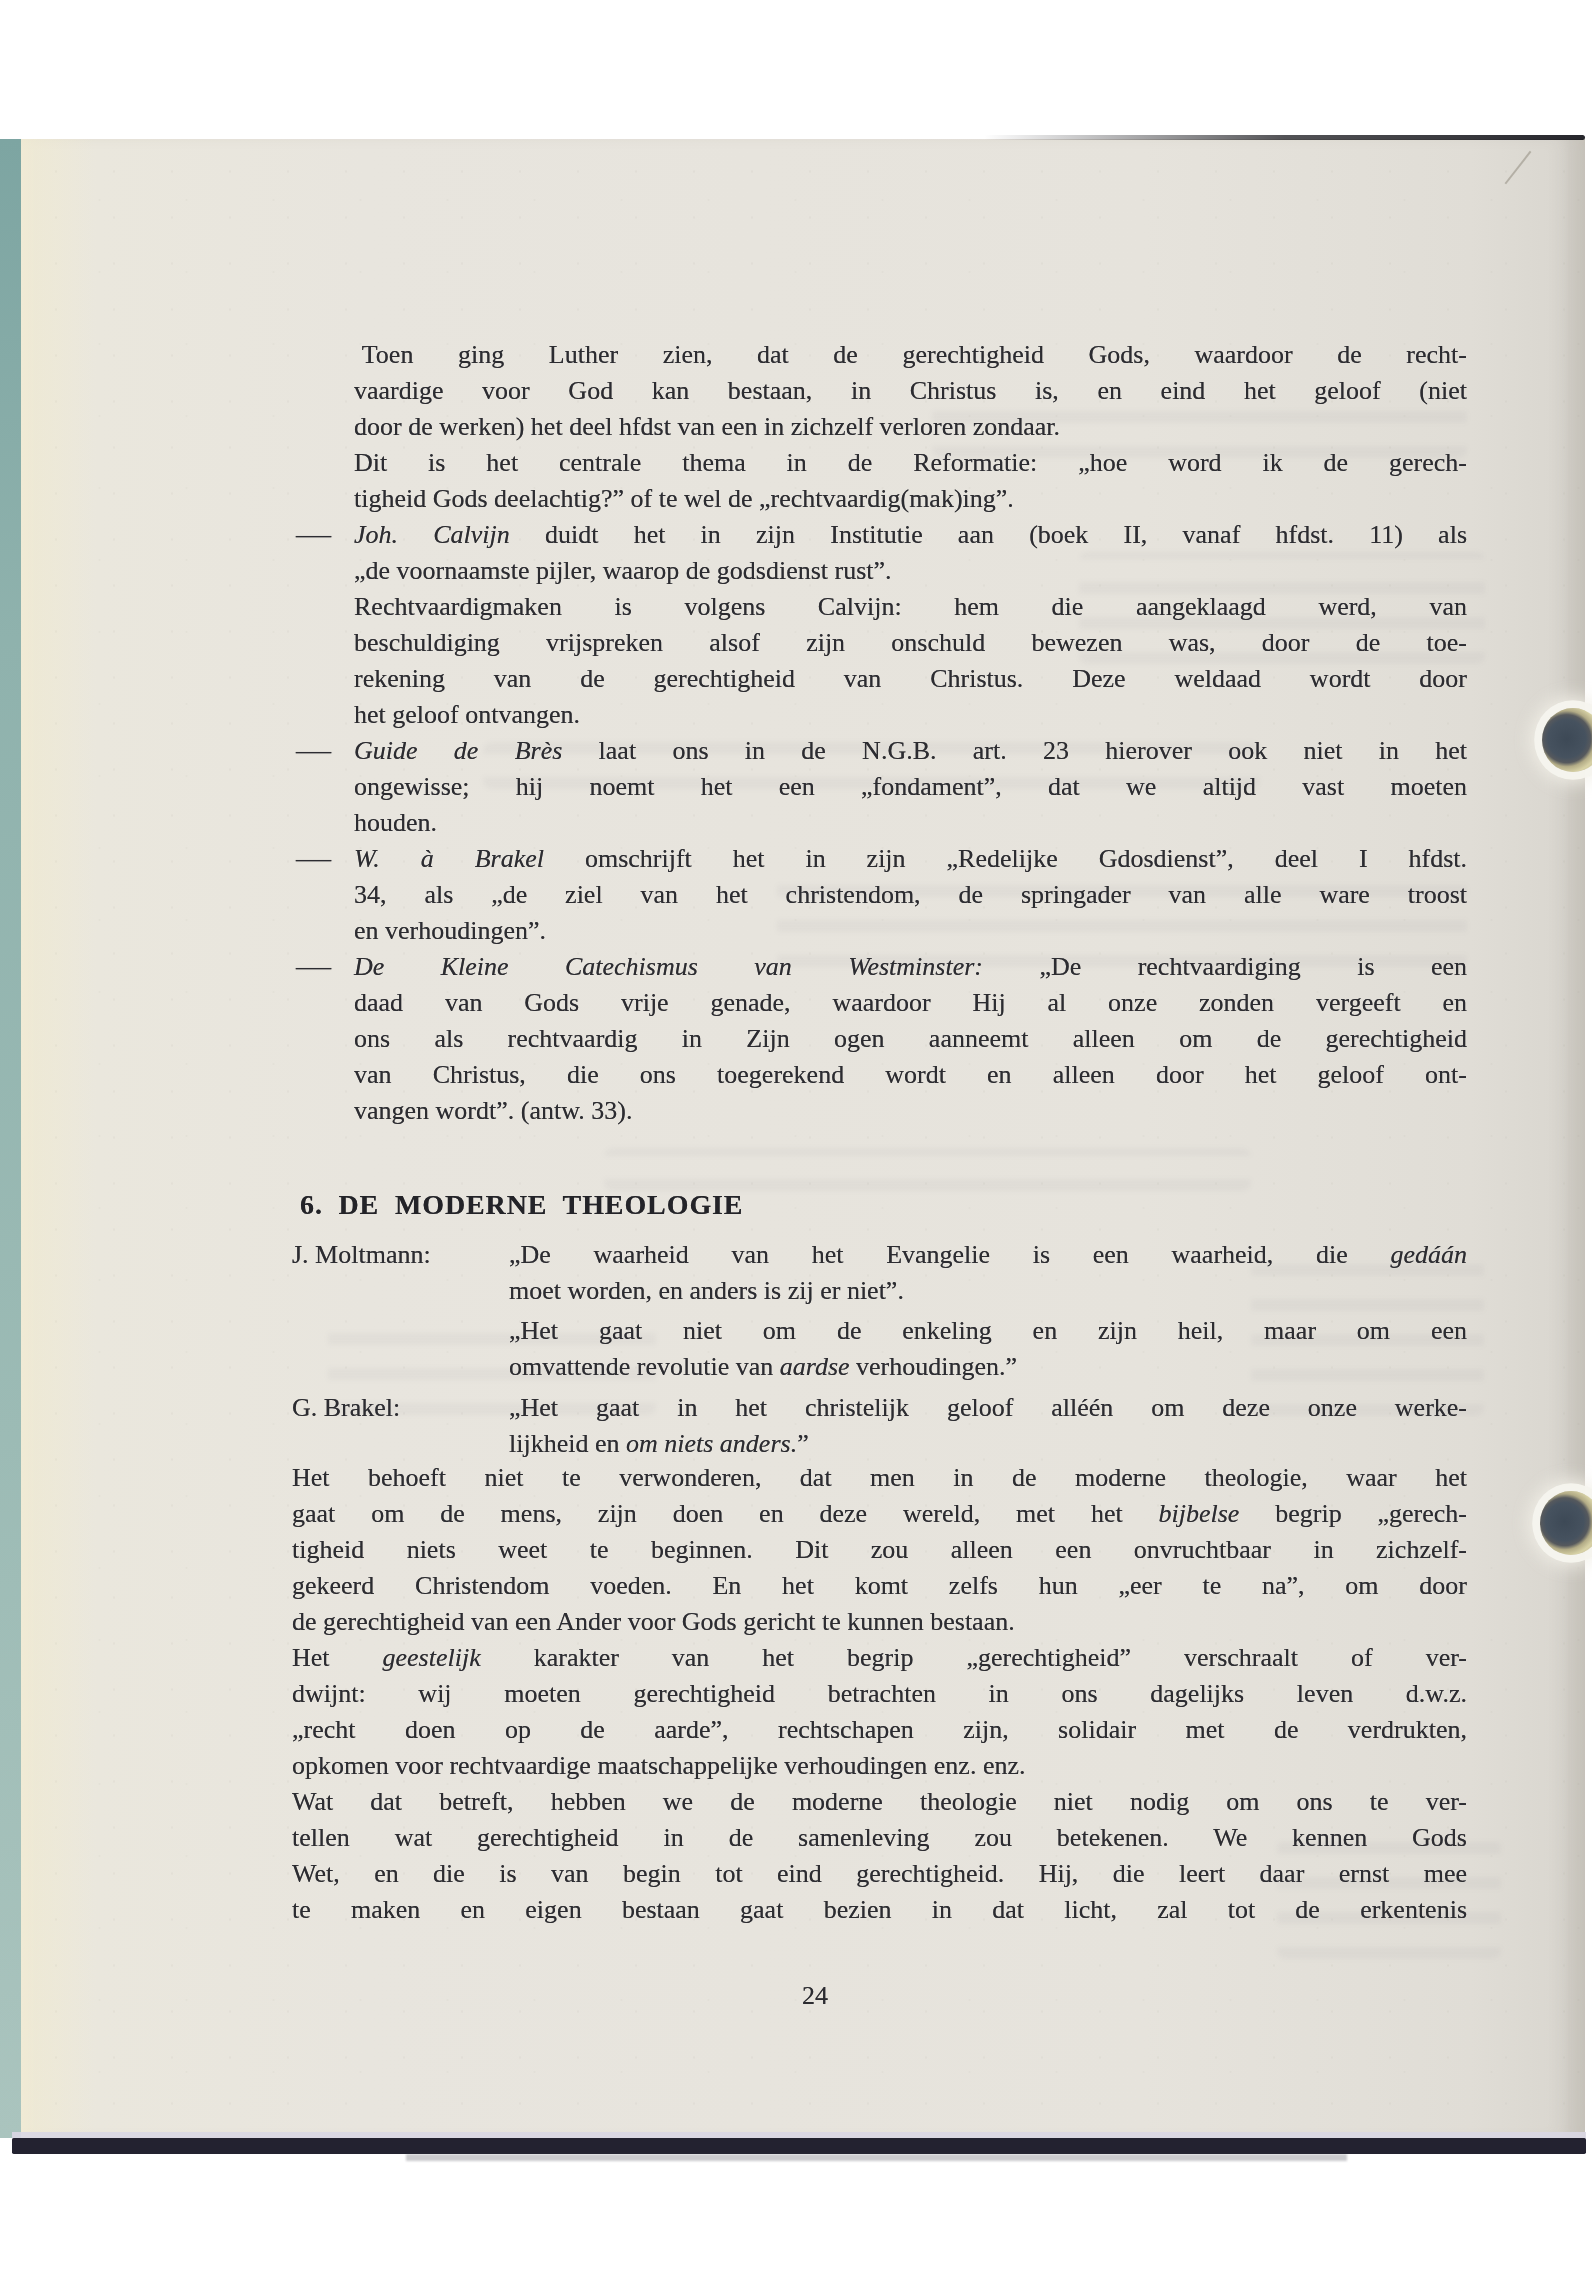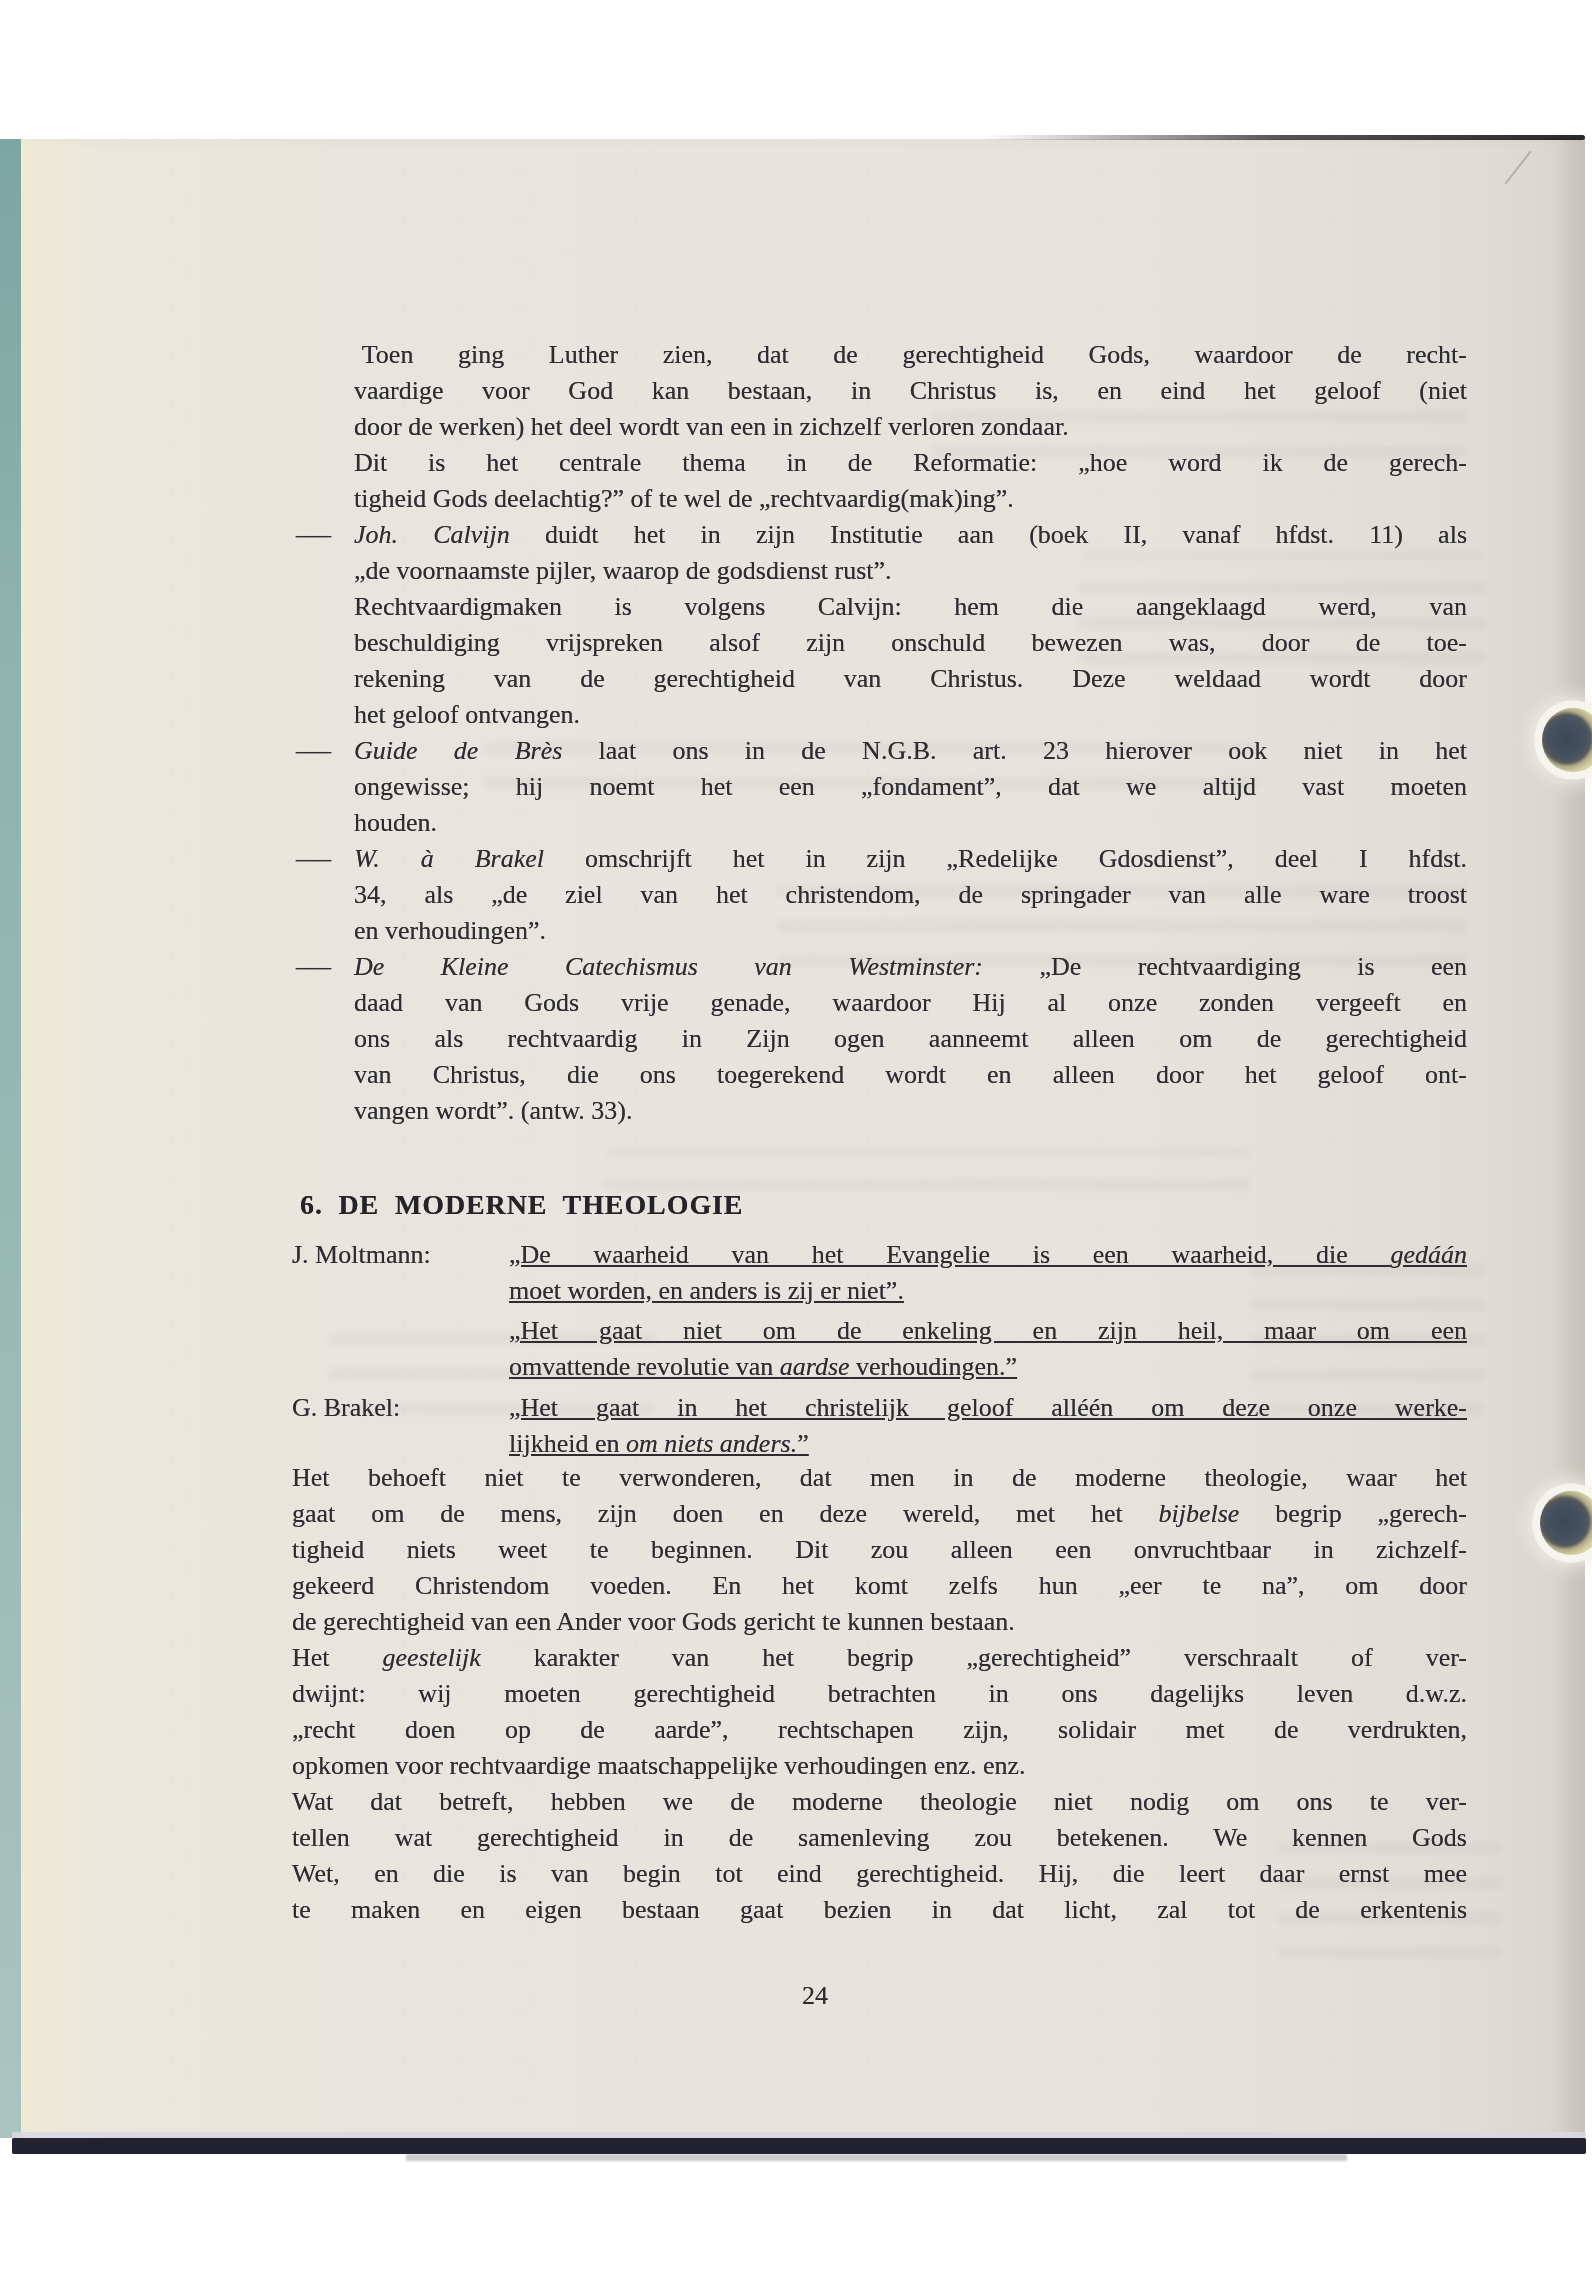--- a/index.html
+++ b/index.html
@@ -82,21 +82,21 @@
   }
   .heading{
     font-weight:bold;font-size:28px;line-height:36px;letter-spacing:0.9px;word-spacing:7.8px;
     color:#232328;text-shadow:0 0 0.6px rgba(35,35,40,0.7);
   }
   .speaker{position:relative;}
   .speaker-label{
     position:absolute;left:0;top:0;font-size:26px;line-height:36px;
     text-shadow:0 0 0.6px rgba(44,44,49,0.65);
   }
-  .speaker-quotes{margin-left:217px;text-decoration:underline;}
+  .speaker-quotes{margin-left:217px;}
   .quote-para{margin-bottom:4.3px;}
   .pageno{
     font-size:26px;line-height:36px;text-align:center;
     text-shadow:0 0 0.6px rgba(44,44,49,0.65);
   }
 </style>
 </head>
 <body>
 
 <div class="cover-edge"></div>
@@ -116,21 +116,21 @@
 <div class="ghost" style="left:328px;top:1320px;width:328px;height:95px"></div>
 <div class="ghost" style="left:1277px;top:1838px;width:224px;height:121px"></div>
 
 <div class="hole" style="left:1542px;top:708px"></div>
 <div class="hole" style="left:1540px;top:1491px"></div>
 
 <div class="txt" id="quote-list" style="left:354px;top:337px;width:1113px">
     <div class="list-item">
       <div class="tline" style="text-indent: 7.8px;">Toen ging Luther zien, dat de gerechtigheid Gods, waardoor de recht-</div>
       <div class="tline">vaardige voor God kan bestaan, in Christus is, en eind het geloof (niet</div>
-      <div class="tline last">door de werken) het deel wordt van een in zichzelf verloren zondaar.</div>
+      <div class="tline last">door de werken) het deel hfdst van een in zichzelf verloren zondaar.</div>
     </div>
     <div class="list-item">
       <div class="tline">Dit is het centrale thema in de Reformatie: „hoe word ik de gerech-</div>
       <div class="tline last">tigheid Gods deelachtig?” of te wel de „rechtvaardig(mak)ing”.</div>
     </div>
     <div class="list-item">
       <span class="dash">—</span>
       <div class="tline"><i>Joh. Calvijn</i> duidt het in zijn Institutie aan (boek II, vanaf hfdst. 11) als</div>
       <div class="tline last">„de voornaamste pijler, waarop de godsdienst rust”.</div>
     </div>

